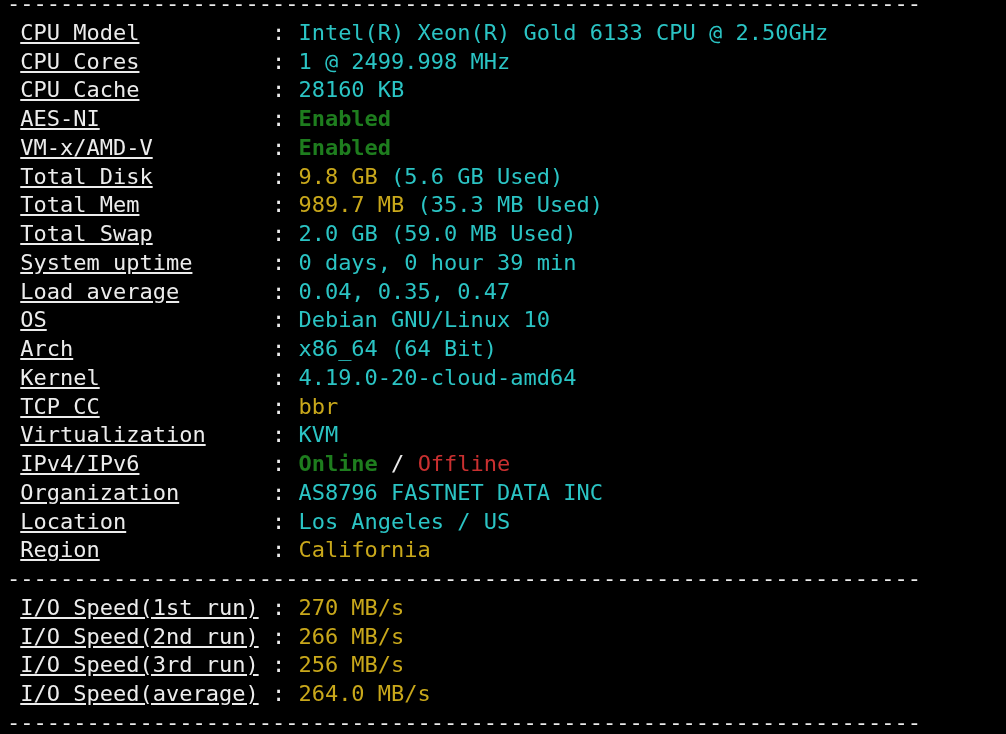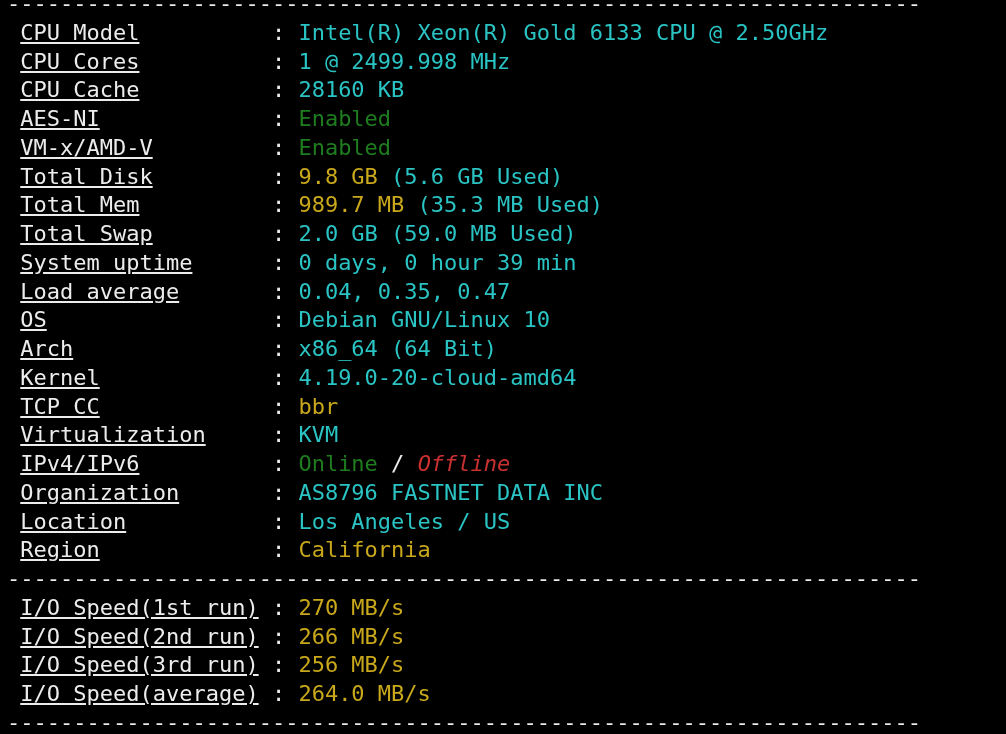--- a/index.html
+++ b/index.html
@@ -24,19 +24,19 @@
   .line { height: 28.75px; }
   .row  { padding-left: 1ch; }
   .label {
     display: inline-block;
     width: 18ch;
     text-decoration: underline;
   }
   .c-foreground { color: var(--fg); }
   .c-cyan   { color: var(--cyan); }
   .c-yellow { color: var(--yellow); }
-  .c-green  { color: var(--green); }
-  .c-red    { color: var(--red); font-style: italic; }
+  .c-green  { color: var(--green); font-weight: bold; }
+  .c-red    { color: var(--red); }
 </style>
 </head>
 <body>
 
 <div class="screen" id="screen"><div class="line"><span class="sep">---------------------------------------------------------------------</span></div><div class="line row"><span class="label">CPU Model</span><span class="colon"> : </span><span class="seg c-cyan">Intel(R) Xeon(R) Gold 6133 CPU @ 2.50GHz</span></div><div class="line row"><span class="label">CPU Cores</span><span class="colon"> : </span><span class="seg c-cyan">1 @ 2499.998 MHz</span></div><div class="line row"><span class="label">CPU Cache</span><span class="colon"> : </span><span class="seg c-cyan">28160 KB</span></div><div class="line row"><span class="label">AES-NI</span><span class="colon"> : </span><span class="seg c-green">Enabled</span></div><div class="line row"><span class="label">VM-x/AMD-V</span><span class="colon"> : </span><span class="seg c-green">Enabled</span></div><div class="line row"><span class="label">Total Disk</span><span class="colon"> : </span><span class="seg c-yellow">9.8 GB</span><span class="seg c-cyan"> (5.6 GB Used)</span></div><div class="line row"><span class="label">Total Mem</span><span class="colon"> : </span><span class="seg c-yellow">989.7 MB</span><span class="seg c-cyan"> (35.3 MB Used)</span></div><div class="line row"><span class="label">Total Swap</span><span class="colon"> : </span><span class="seg c-cyan">2.0 GB (59.0 MB Used)</span></div><div class="line row"><span class="label">System uptime</span><span class="colon"> : </span><span class="seg c-cyan">0 days, 0 hour 39 min</span></div><div class="line row"><span class="label">Load average</span><span class="colon"> : </span><span class="seg c-cyan">0.04, 0.35, 0.47</span></div><div class="line row"><span class="label">OS</span><span class="colon"> : </span><span class="seg c-cyan">Debian GNU/Linux 10</span></div><div class="line row"><span class="label">Arch</span><span class="colon"> : </span><span class="seg c-cyan">x86_64 (64 Bit)</span></div><div class="line row"><span class="label">Kernel</span><span class="colon"> : </span><span class="seg c-cyan">4.19.0-20-cloud-amd64</span></div><div class="line row"><span class="label">TCP CC</span><span class="colon"> : </span><span class="seg c-yellow">bbr</span></div><div class="line row"><span class="label">Virtualization</span><span class="colon"> : </span><span class="seg c-cyan">KVM</span></div><div class="line row"><span class="label">IPv4/IPv6</span><span class="colon"> : </span><span class="seg c-green">Online</span><span class="seg c-foreground"> / </span><span class="seg c-red">Offline</span></div><div class="line row"><span class="label">Organization</span><span class="colon"> : </span><span class="seg c-cyan">AS8796 FASTNET DATA INC</span></div><div class="line row"><span class="label">Location</span><span class="colon"> : </span><span class="seg c-cyan">Los Angeles / US</span></div><div class="line row"><span class="label">Region</span><span class="colon"> : </span><span class="seg c-yellow">California</span></div><div class="line"><span class="sep">---------------------------------------------------------------------</span></div><div class="line row"><span class="label">I/O Speed(1st run)</span><span class="colon"> : </span><span class="seg c-yellow">270 MB/s</span></div><div class="line row"><span class="label">I/O Speed(2nd run)</span><span class="colon"> : </span><span class="seg c-yellow">266 MB/s</span></div><div class="line row"><span class="label">I/O Speed(3rd run)</span><span class="colon"> : </span><span class="seg c-yellow">256 MB/s</span></div><div class="line row"><span class="label">I/O Speed(average)</span><span class="colon"> : </span><span class="seg c-yellow">264.0 MB/s</span></div><div class="line"><span class="sep">---------------------------------------------------------------------</span></div></div>
 
 </body></html>

